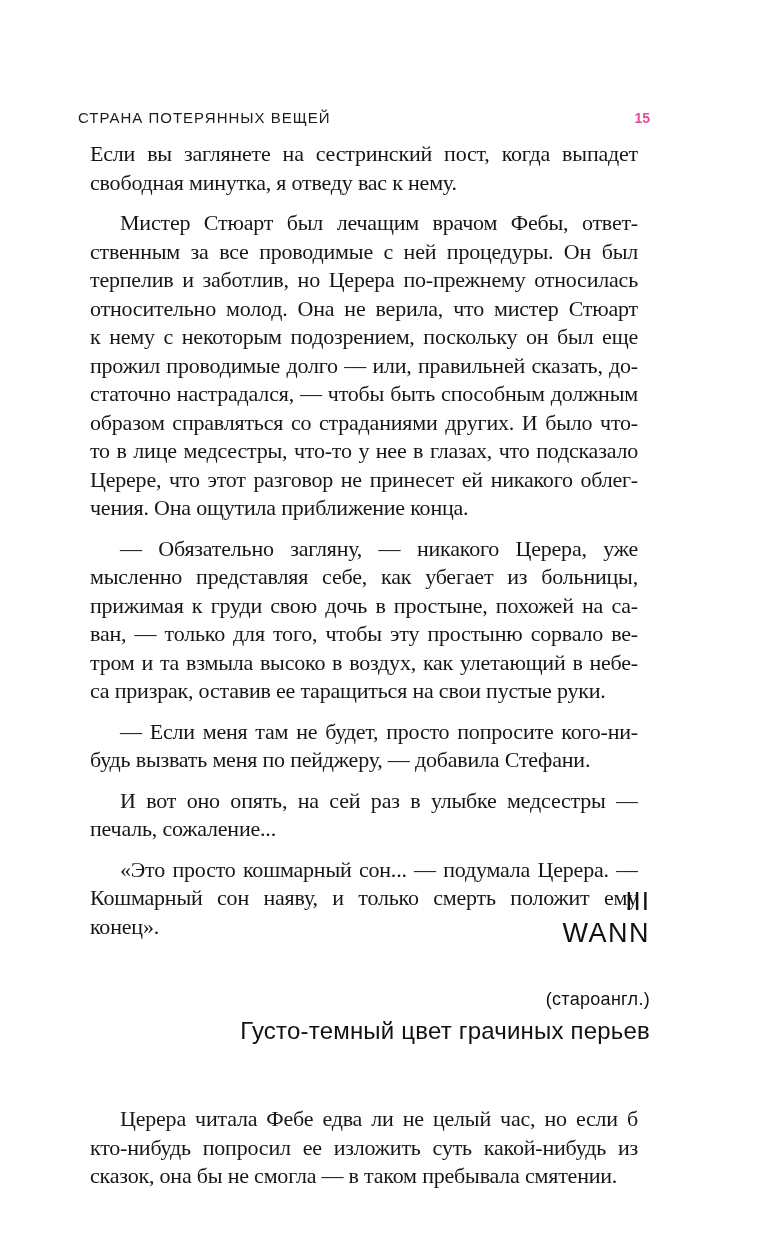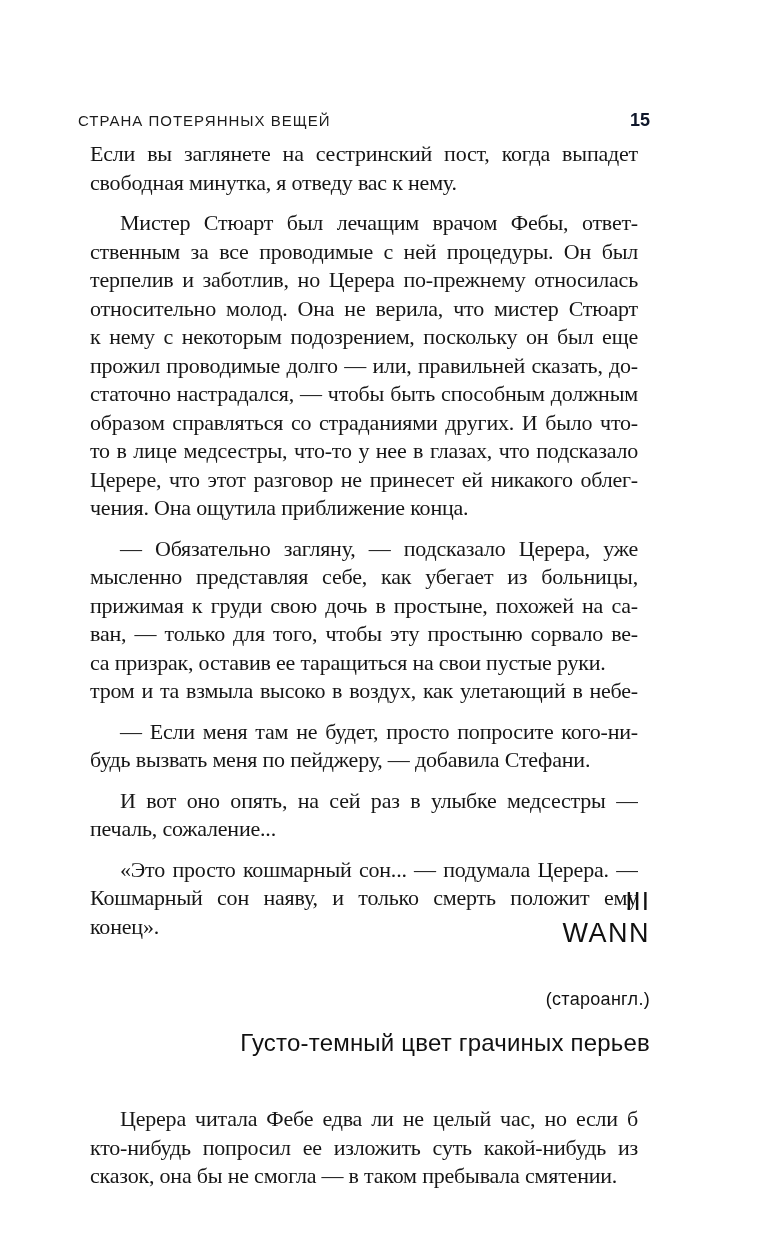--- a/index.html
+++ b/index.html
@@ -18,23 +18,23 @@
     display:flex;justify-content:space-between;align-items:baseline;
     gap:30px;
     font-family:"Liberation Sans",sans-serif;
   }
   .header-title{
     font-size:15px;
     letter-spacing:1px;
     color:#1c1c1c;
   }
   .page-number{
-    font-size:18px;
+    font-size:14px;
     font-weight:700;
-    color:#0f172a;
+    color:#ec4899;
     margin-top:18px;
   }
   
   .text-block{
     position:absolute;
     left:78px;width:572px;
     font-family:"Liberation Serif",serif;
     font-size:22px;
     line-height:28.5px;
     letter-spacing:-0.2px;
@@ -73,21 +73,20 @@
   .chapter-origin{
     font-size:18px;
     line-height:29px;
     letter-spacing:0.3px;
     margin-top:36px;
   }
   .chapter-definition{
     font-size:24px;
     line-height:33px;
     letter-spacing:0.2px;
-    margin-top:12px;
   }
 </style>
 </head>
 <body>
 
 <div class="page">
 
   <div class="running-header">
     <span class="header-title">СТРАНА ПОТЕРЯННЫХ ВЕЩЕЙ</span>
     <span class="page-number">15</span>
@@ -105,26 +104,26 @@
       <div class="line">относительно молод. Она не верила, что мистер Стюарт</div>
       <div class="line">к нему с некоторым подозрением, поскольку он был еще</div>
       <div class="line">прожил проводимые долго — или, правильней сказать, до-</div>
       <div class="line">статочно настрадался, — чтобы быть способным должным</div>
       <div class="line">образом справляться со страданиями других. И было что-</div>
       <div class="line">то в лице медсестры, что-то у нее в глазах, что подсказало</div>
       <div class="line">Церере, что этот разговор не принесет ей никакого облег-</div>
       <div class="line end">чения. Она ощутила приближение конца.</div>
     </div>
     <div class="para">
-      <div class="line indent">— Обязательно загляну, — подсказало Церера, уже</div>
+      <div class="line indent">— Обязательно загляну, — никакого Церера, уже</div>
       <div class="line">мысленно представляя себе, как убегает из больницы,</div>
       <div class="line">прижимая к груди свою дочь в простыне, похожей на са-</div>
       <div class="line">ван, — только для того, чтобы эту простыню сорвало ве-</div>
+      <div class="line">тром и та взмыла высоко в воздух, как улетающий в небе-</div>
       <div class="line end">са призрак, оставив ее таращиться на свои пустые руки.</div>
-      <div class="line">тром и та взмыла высоко в воздух, как улетающий в небе-</div>
     </div>
     <div class="para">
       <div class="line indent">— Если меня там не будет, просто попросите кого-ни-</div>
       <div class="line end">будь вызвать меня по пейджеру, — добавила Стефани.</div>
     </div>
     <div class="para">
       <div class="line indent">И вот оно опять, на сей раз в улыбке медсестры —</div>
       <div class="line end">печаль, сожаление...</div>
     </div>
     <div class="para">

